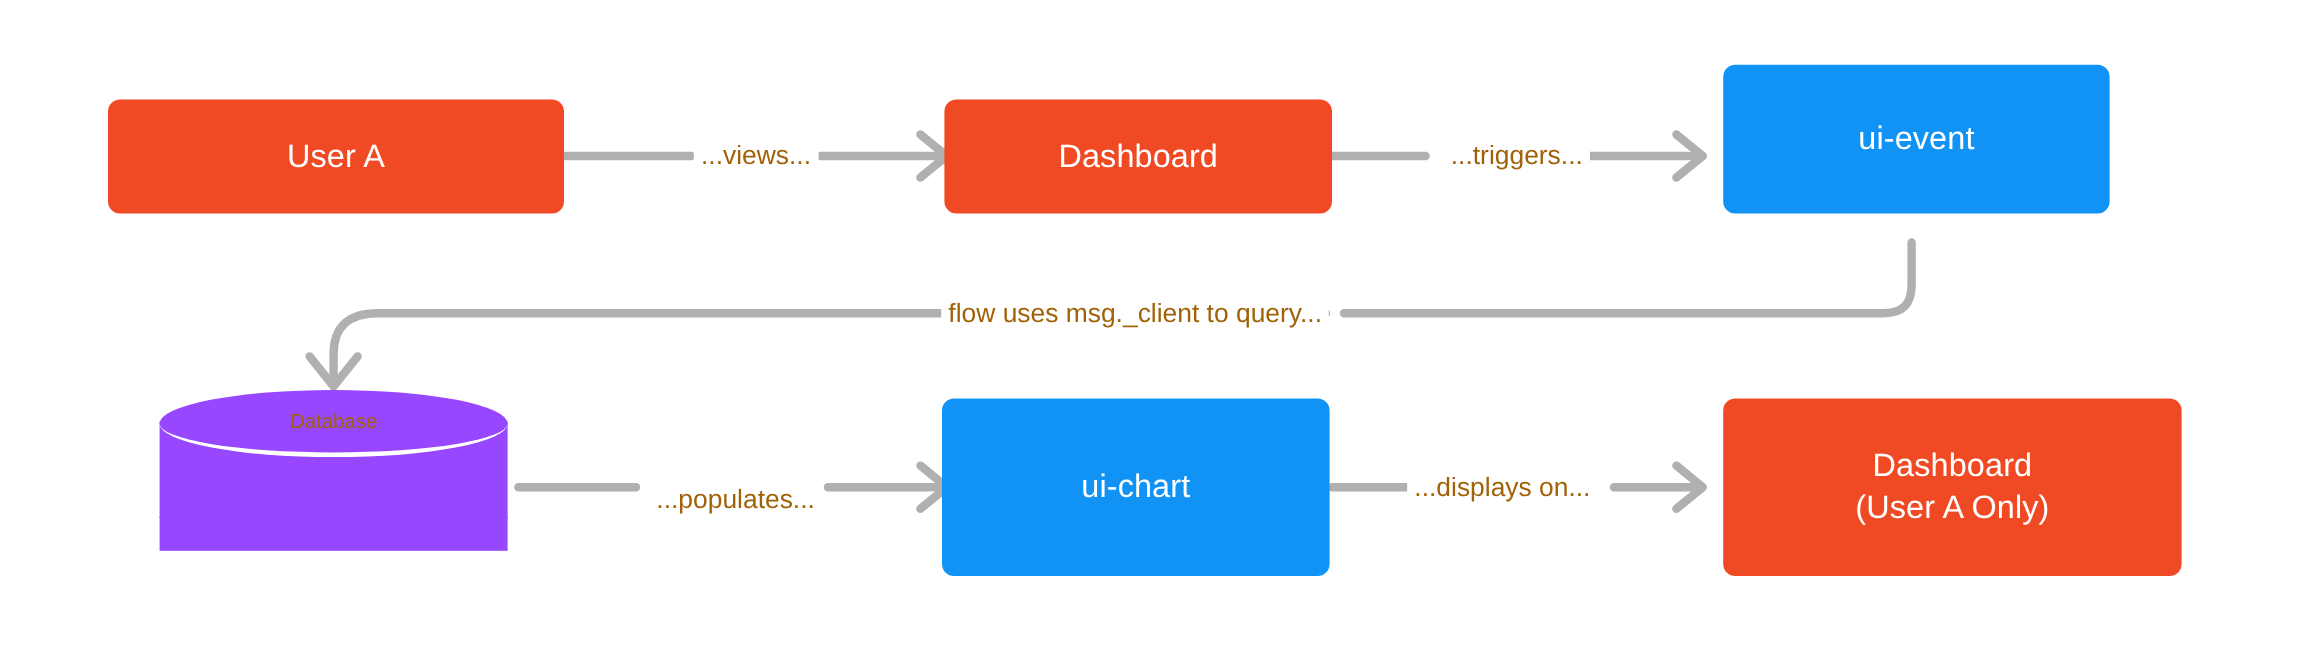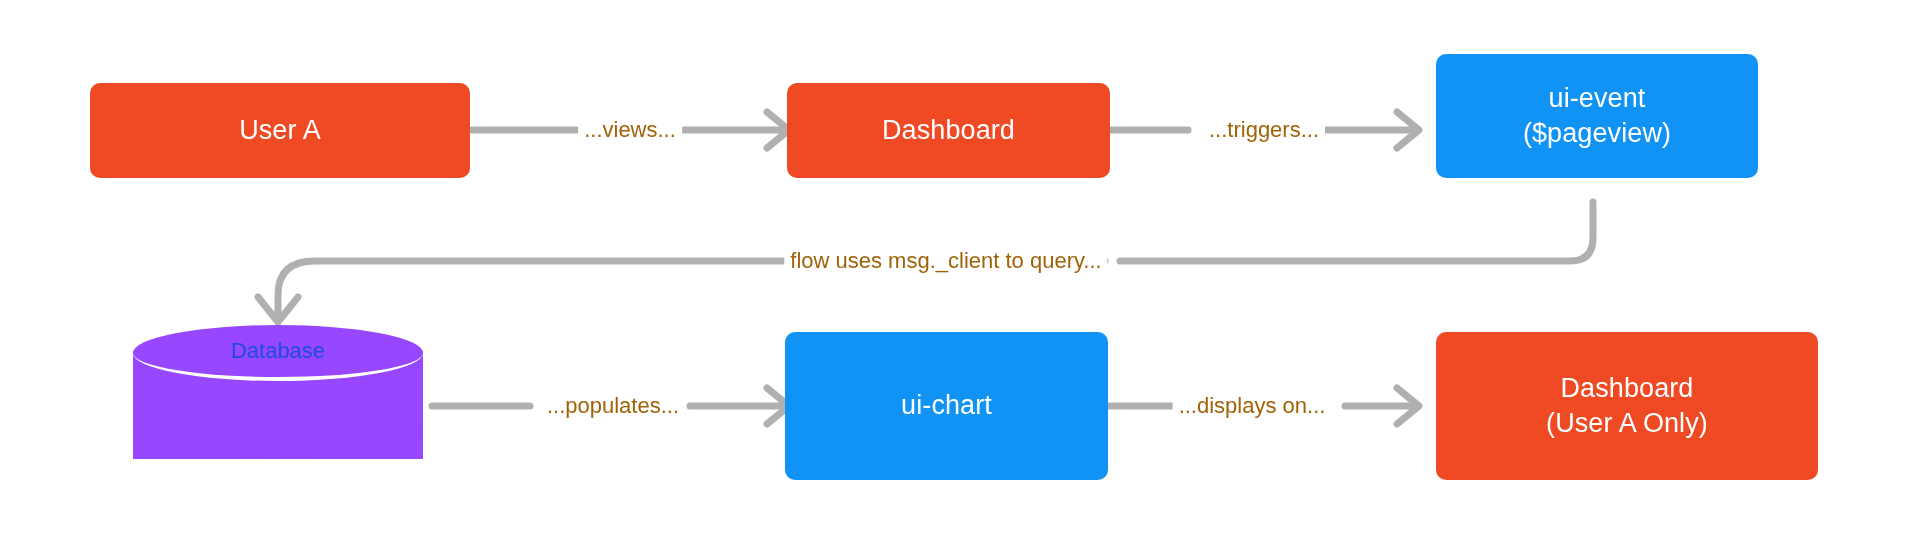--- a/index.html
+++ b/index.html
@@ -84,22 +84,22 @@
   }
   .cyl-label {
     position: absolute;
     left: 0;
     top: 0;
     width: 290px;
     height: 52px;
     display: flex;
     align-items: center;
     justify-content: center;
-    color: #1d4ed8;
-    font-size: 22px;
+    color: #a16207;
+    font-size: 17px;
     line-height: 1;
     z-index: 3;
   }
   .edge-label {
     position: absolute;
     color: #a16207;
     font-size: 22px;
     white-space: nowrap;
     line-height: 1;
     transform: translate(-50%, -50%);
@@ -141,21 +141,20 @@
   <div class="node box orange" style="left:90px; top:83px; width:380px; height:95px;">
     <span class="node-line">User A</span>
   </div>
 
   <div class="node box orange" style="left:787px; top:83px; width:323px; height:95px;">
     <span class="node-line">Dashboard</span>
   </div>
 
   <div class="node box blue" style="left:1436px; top:54px; width:322px; height:124px;">
     <span class="node-line">ui-event</span>
-    <span class="node-line">($pageview)</span>
   </div>
 
   <div class="cyl" style="left:133px; top:325px;">
     <div class="cyl-body"></div>
     <div class="cyl-bottom"></div>
     <div class="cyl-top"></div>
     <div class="cyl-label">Database</div>
   </div>
 
   <div class="node box blue" style="left:785px; top:332px; width:323px; height:148px;">
@@ -166,17 +165,17 @@
     <span class="node-line">Dashboard</span>
     <span class="node-line">(User A Only)</span>
   </div>
 
   <div class="edge-label" style="left:630px; top:130px;">...views...</div>
 
   <div class="edge-label" style="left:1264px; top:130px;">...triggers...</div>
 
   <div class="edge-label" style="left:946px; top:261px;text-align:center;">flow uses msg._client to query...</div>
 
-  <div class="edge-label" style="left:613px; top:406px;">...populates...</div>
+  <div class="edge-label" style="left:613px; top:416px;">...populates...</div>
 
   <div class="edge-label" style="left:1252px; top:406px;">...displays on...</div>
 
 </div>
 
 </body></html>

